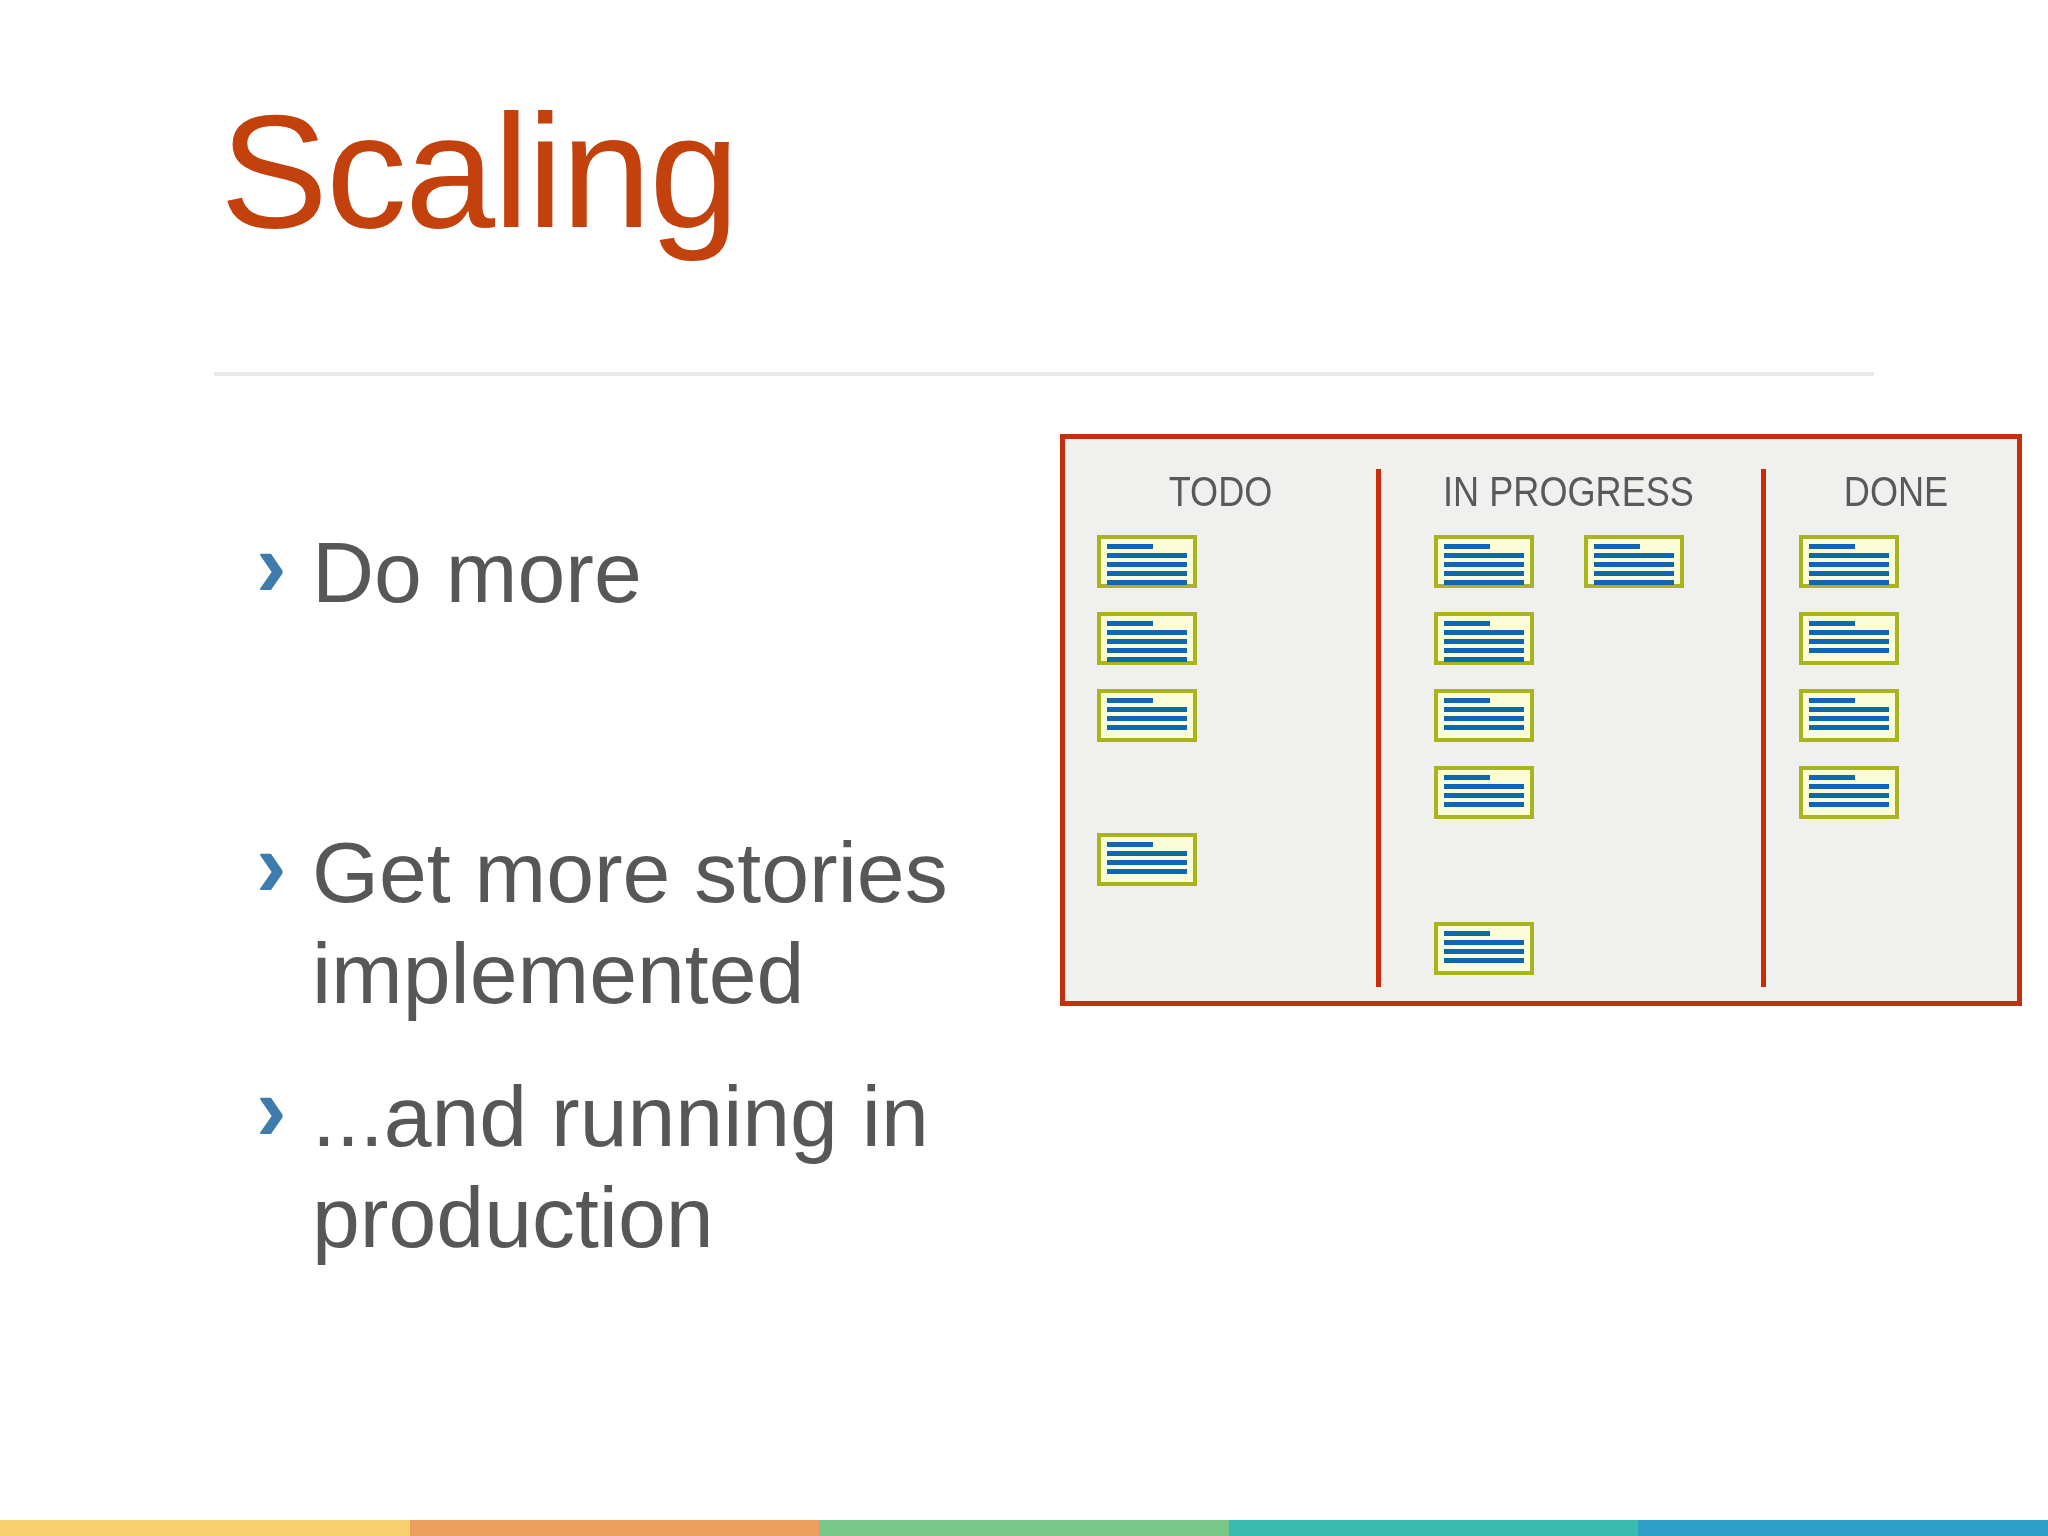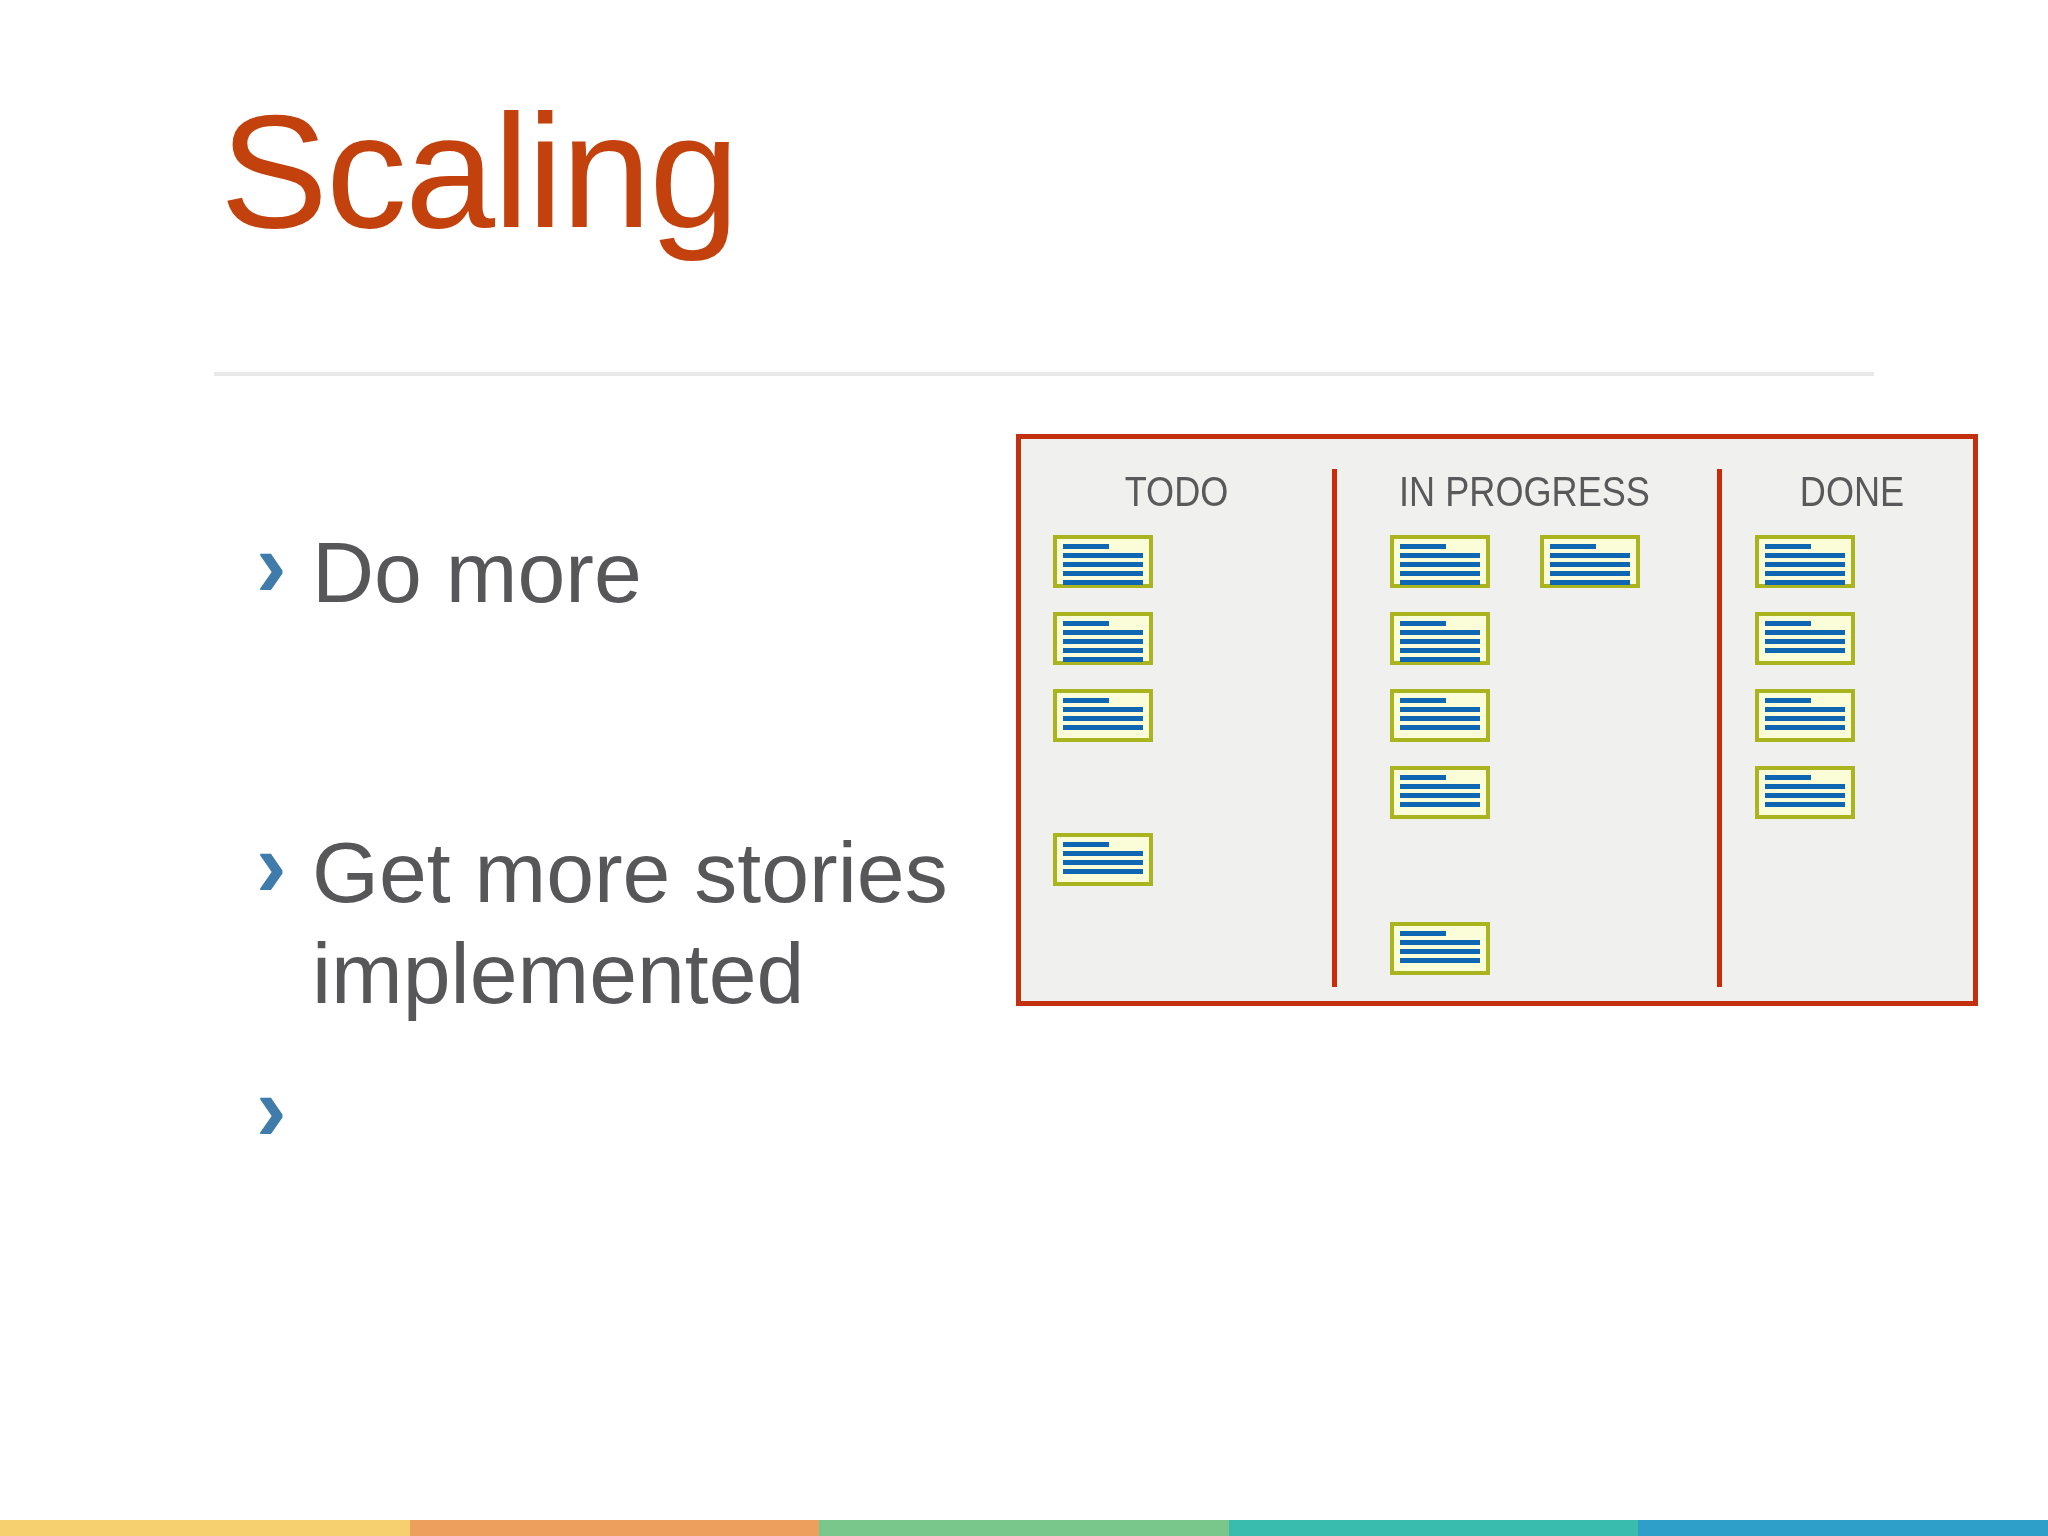--- a/index.html
+++ b/index.html
@@ -50,21 +50,21 @@
     color: #57575a;
     white-space: pre-line;
   }
   #bullet-0 { top: 522px; }
   #bullet-1 { top: 822px; }
   #bullet-2 { top: 1066px; }
 
   
   .board {
     position: absolute;
-    left: 1016px; top: 434px;
+    left: 1060px; top: 434px;
     width: 962px; height: 572px;
     background: #f0f0ee;
     border: 5px solid #c2300f;
   }
   .board-inner { position: absolute; inset: 0; }
   .col-divider {
     position: absolute;
     top: 30px;
     width: 5px; height: 518px;
     background: #cc2b09;
@@ -116,20 +116,22 @@
   <span class="marker">›</span>
   <span class="btext">Do more</span>
 </div>
 <div class="bullet" id="bullet-1">
   <span class="marker">›</span>
   <span class="btext">Get more stories
 implemented</span>
 </div>
 <div class="bullet" id="bullet-2">
   <span class="marker">›</span>
+  <span class="btext">...and running in
+production</span>
 </div>
 
 <div class="board">
   <div class="board-inner">
     <div class="col-divider" id="divider-0"></div>
     <div class="col-divider" id="divider-1"></div>
     <div class="col-header" id="header-0">TODO</div>
     <div class="col-header" id="header-1">IN PROGRESS</div>
     <div class="col-header" id="header-2">DONE</div>
     <div id="notes-layer">

